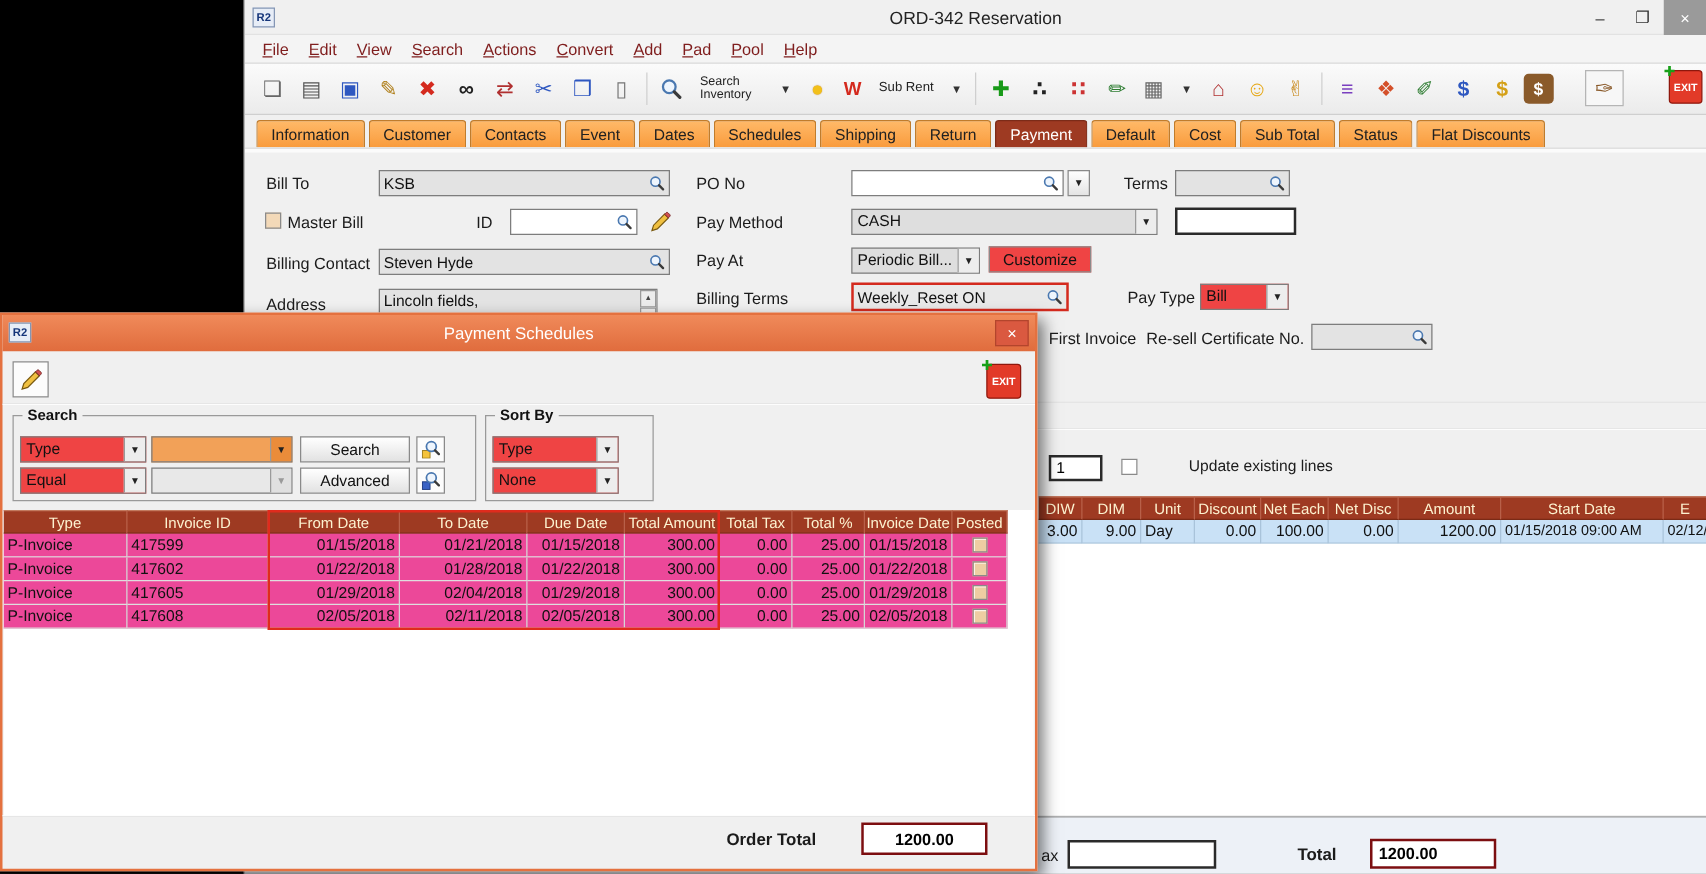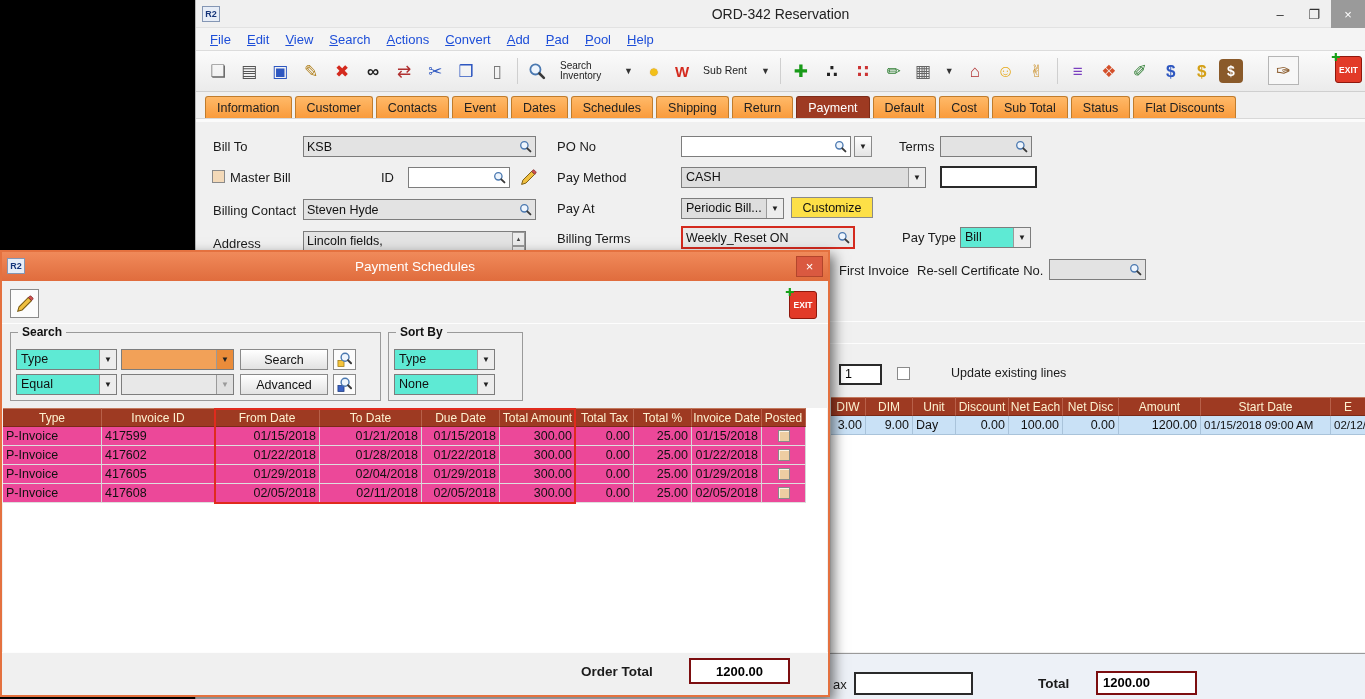--- a/index.html
+++ b/index.html
@@ -12,21 +12,21 @@
   
   .mw{position:absolute;left:195px;top:0;width:1170px;height:699px;background:#f0f0f0;overflow:hidden;z-index:1;border-left:1px solid #b8b8b8;}
   .mw-titlebar{position:absolute;left:0;top:0;width:100%;height:28px;background:#f0f0f0;border-bottom:1px solid #e2e2e2;}
   .logo{position:absolute;width:18px;height:16px;background:#e7edf7;border:1px solid #8496b4;color:#15357a;
     font-size:9px;font-weight:bold;display:flex;align-items:center;justify-content:center;}
   .mw-title{position:absolute;left:0;right:0;top:6px;text-align:center;font-size:14px;color:#222;}
   .winbtns{position:absolute;right:0;top:0;height:28px;display:flex;}
   .wbtn{width:34px;height:28px;display:flex;align-items:center;justify-content:center;font-size:13px;color:#333;}
   .wbtn.close{background:#9a9a9a;color:#fff;}
   .menubar{position:absolute;left:0;top:28px;width:100%;height:22px;background:#f4f4f4;display:flex;align-items:center;padding-left:6px;}
-  .mi{display:inline-block;padding:2px 8px;font-size:13px;color:#1d4ed8;}
+  .mi{display:inline-block;padding:2px 8px;font-size:13px;color:#7f1d1d;}
   .mi::first-letter{text-decoration:underline;}
   .toolbar{position:absolute;left:0;top:50px;width:100%;height:42px;background:linear-gradient(#fbfbfb,#ebebeb);
     border-top:1px solid #dcdcdc;border-bottom:1px solid #cfcfcf;display:flex;align-items:center;padding-left:8px;gap:3px;}
   .tbi{width:28px;height:28px;display:flex;align-items:center;justify-content:center;border-radius:3px;}
   .g{font-size:17px;line-height:1;}
   .tsep{width:1px;height:26px;background:#cfcfcf;margin:0 3px;}
   .tbtn{height:32px;display:flex;align-items:center;gap:14px;padding:0 4px;border-radius:3px;}
   .tbtn-label{font-size:10px;line-height:1.05;color:#222;}
   .dd{font-size:9px;color:#333;}
   .exit-btn{position:absolute;width:27px;height:27px;background:#e23a28;border:1px solid #8f170c;border-radius:3px;
@@ -40,21 +40,21 @@
   .tab.sel{background:#9e3a22;color:#fff;border-color:#7c2b18;}
   .tabstrip-base{position:absolute;left:0;top:118px;width:100%;height:4px;background:#fbfbfb;border-top:1px solid #d8d8d8;}
 
   
   .tfield{position:absolute;height:21px;border:1px solid #7d7d7d;background:#e3e3e3;display:flex;align-items:center;padding:0 3px;font-size:12.5px;color:#111;}
   .tfield.white{background:#fff;}
   .tfield .tx{flex:1;overflow:hidden;white-space:nowrap;}
   .mag{width:13px;height:13px;flex:none;}
   .red-border{border:2px solid #d42a1e;}
   .dkred-border{border:2px solid #7c0e10;}
-  .combo{position:absolute;height:21px;display:flex;border:1px solid #7d7d7d;background:#5eead4;font-size:12.5px;color:#111;}
+  .combo{position:absolute;height:21px;display:flex;border:1px solid #7d7d7d;background:#ef4444;font-size:12.5px;color:#111;}
   .combo .ct{flex:1;padding:2px 4px;overflow:hidden;white-space:nowrap;}
   .combo .ca{width:17px;background:#ededed;border-left:1px solid #9a9a9a;display:flex;align-items:center;justify-content:center;font-size:8px;color:#222;}
   .combo.gray{background:#dedede;}
   .combo.orange{background:#f2a158;}
   .combo.orange .ca{background:#ea8c3a;}
   .combo.disabled{background:#e8e8e8;color:#8a8a8a;}
   .combo.disabled .ca{background:#e0e0e0;color:#9a9a9a;}
   .dbtn{position:absolute;width:18px;height:21px;border:1px solid #8a8a8a;background:linear-gradient(#fff,#e4e4e4);
     display:flex;align-items:center;justify-content:center;font-size:8px;color:#222;}
   .btn{position:absolute;height:21px;border:1px solid #8a8a8a;background:linear-gradient(#ffffff,#e2e2e2);
@@ -313,21 +313,21 @@
     <span class="tx">Steven Hyde</span>
     <svg class="mag">
         <use href="#i-mag" xlink:href="#i-mag"></use>
       </svg>
   </span>
   <span class="lbl" style="left:361px;top:201px;">Pay At</span>
   <span class="combo gray" style="left:485px;top:198px;width:103px;">
     <span class="ct">Periodic Bill...</span>
     <span class="ca">▼</span>
   </span>
-  <span class="btn" style="left:595px;top:197px;width:82px;background:#fde047;">Customize</span>
+  <span class="btn" style="left:595px;top:197px;width:82px;background:#ef4444;">Customize</span>
 
   <span class="lbl" style="left:361px;top:231px;">Billing Terms</span>
   <span class="tfield red-border" style="left:485px;top:226px;width:174px;height:23px;background:#e9e9e9;">
     <span class="tx">Weekly_Reset ON</span>
     <svg class="mag">
         <use href="#i-mag" xlink:href="#i-mag"></use>
       </svg>
   </span>
   <span class="lbl" style="left:706px;top:230px;">Pay Type</span>
   <span class="combo" style="left:764px;top:227px;width:71px;">

